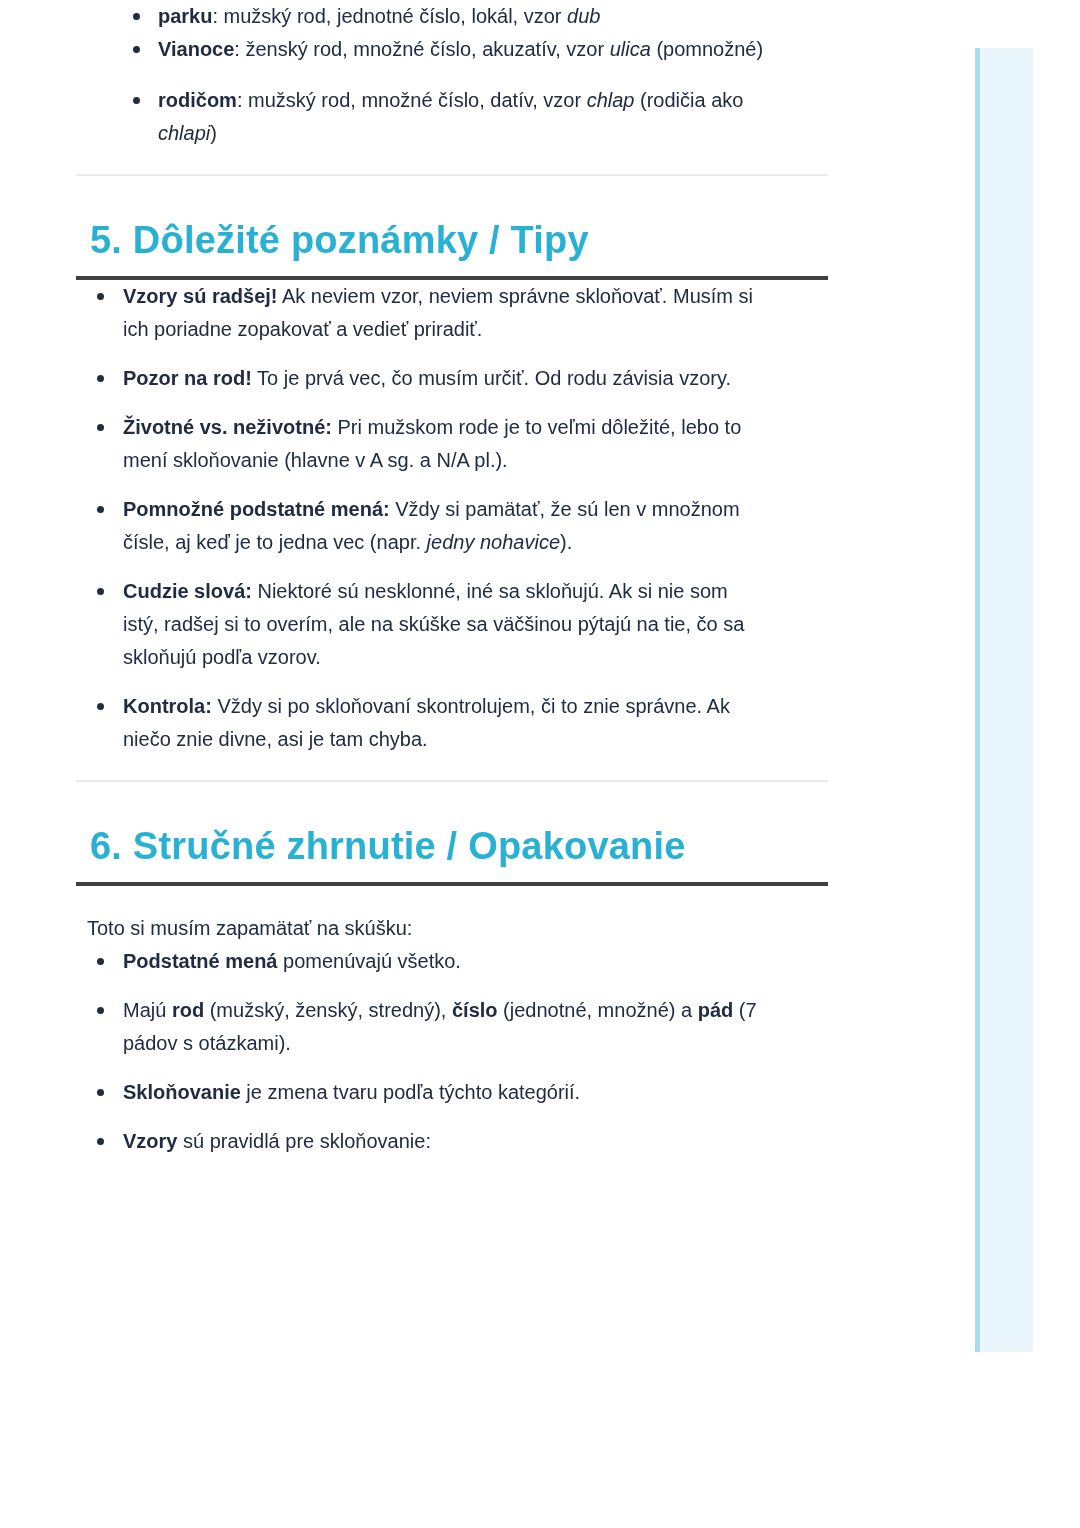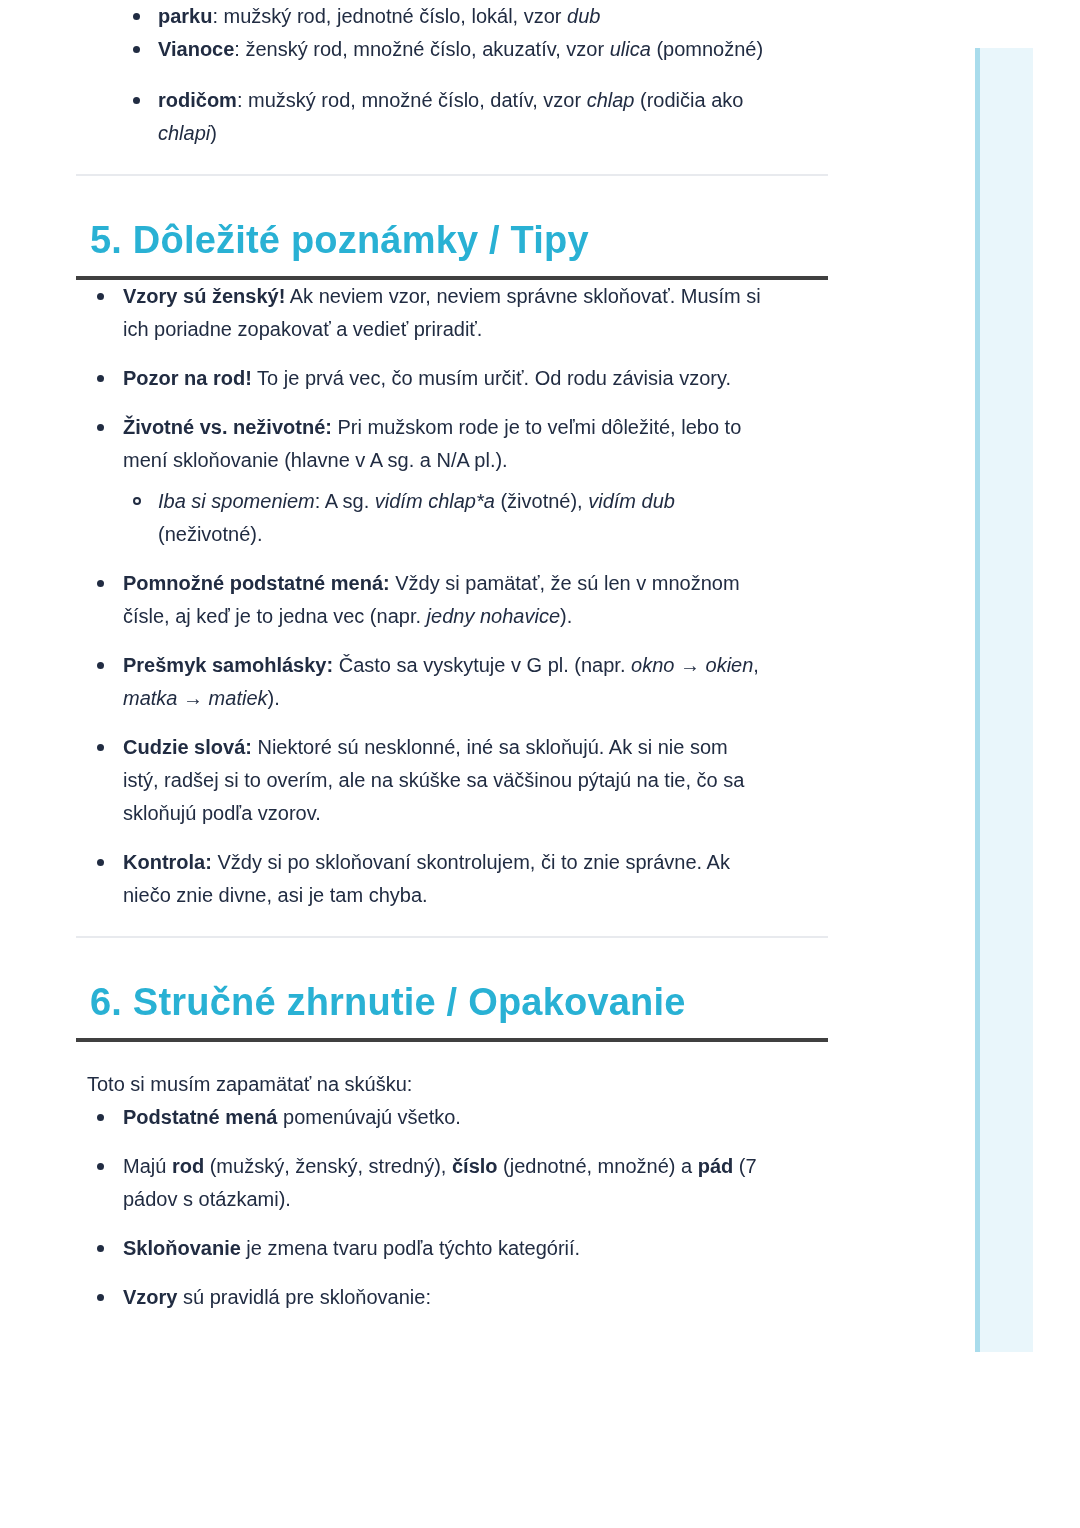--- a/index.html
+++ b/index.html
@@ -124,38 +124,30 @@
       <li><span class="b">Vianoce</span><span>: ženský rod, množné číslo, akuzatív, vzor </span><span class="i">ulica</span><span> (pomnožné)</span></li>
       <li><span class="b">rodičom</span><span>: mužský rod, množné číslo, datív, vzor </span><span class="i">chlap</span><span> (rodičia ako </span><span class="i">chlapi</span><span>)</span></li>
     </ul>
 
     <hr class="divider">
 
     <h2 class="section-title">5. Dôležité poznámky / Tipy</h2>
 
     <ul class="blist lvl1 list-5">
       <li>
-        <span><span class="b">Vzory sú ženský!</span><span> Ak neviem vzor, neviem správne skloňovať. Musím si ich poriadne zopakovať a vedieť priradiť.</span></span>
+        <span><span class="b">Vzory sú radšej!</span><span> Ak neviem vzor, neviem správne skloňovať. Musím si ich poriadne zopakovať a vedieť priradiť.</span></span>
       </li>
       <li>
         <span><span class="b">Pozor na rod!</span><span> To je prvá vec, čo musím určiť. Od rodu závisia vzory.</span></span>
       </li>
       <li>
         <span><span class="b">Životné vs. neživotné:</span><span> Pri mužskom rode je to veľmi dôležité, lebo to mení skloňovanie (hlavne v A sg. a N/A pl.).</span></span>
-        <ul class="sub">
-          <li>
-            <span><span class="i">Iba si spomeniem</span><span>: A sg. </span><span class="i">vidím chlap*a</span><span> (životné), </span><span class="i">vidím dub</span><span> (neživotné).</span></span>
-          </li>
-        </ul>
       </li>
       <li>
         <span><span class="b">Pomnožné podstatné mená:</span><span> Vždy si pamätať, že sú len v množnom čísle, aj keď je to jedna vec (napr. </span><span class="i">jedny nohavice</span><span>).</span></span>
-      </li>
-      <li>
-        <span><span class="b">Prešmyk samohlásky:</span><span> Často sa vyskytuje v G pl. (napr. </span><span class="i">okno</span><span> → </span><span class="i">okien</span><span>, </span><span class="i">matka</span><span> → </span><span class="i">matiek</span><span>).</span></span>
       </li>
       <li>
         <span><span class="b">Cudzie slová:</span><span> Niektoré sú nesklonné, iné sa skloňujú. Ak si nie som istý, radšej si to overím, ale na skúške sa väčšinou pýtajú na tie, čo sa skloňujú podľa vzorov.</span></span>
       </li>
       <li>
         <span><span class="b">Kontrola:</span><span> Vždy si po skloňovaní skontrolujem, či to znie správne. Ak niečo znie divne, asi je tam chyba.</span></span>
       </li>
     </ul>
 
     <hr class="divider divider-2">

